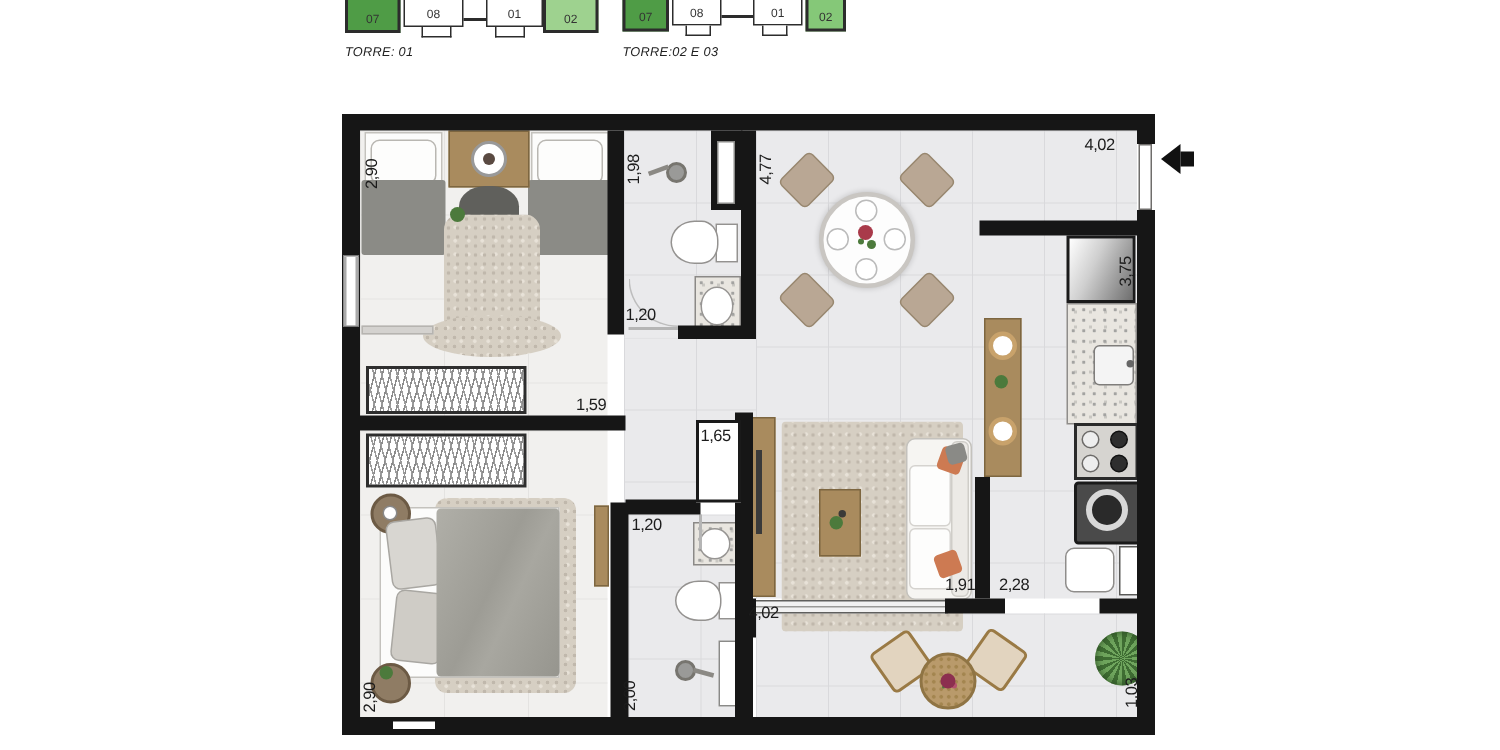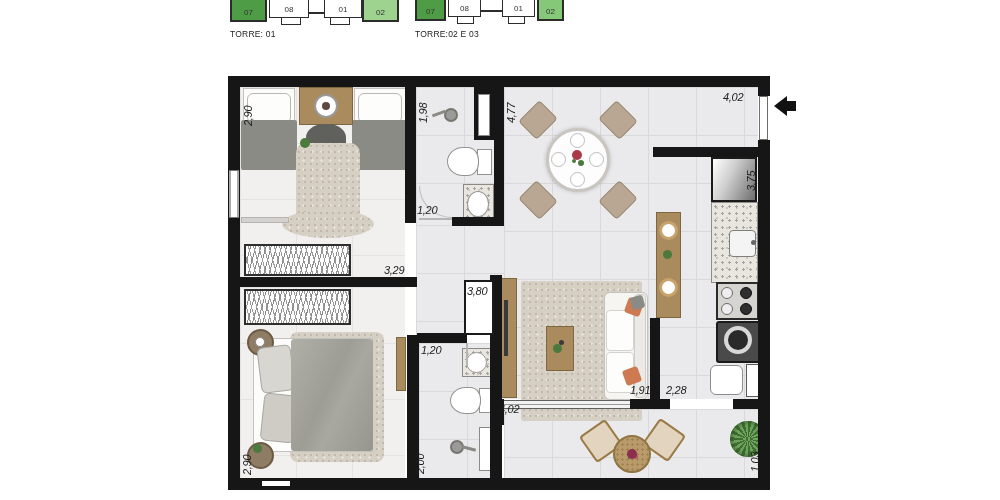--- a/index.html
+++ b/index.html
@@ -4,34 +4,34 @@
 <style>
   html,body{margin:0;padding:0;background:#fff;}
   .stage{position:relative;width:1000px;height:500px;background:#fff;overflow:hidden;
          font-family:"Liberation Sans",sans-serif;color:#1c1c1c;}
   .abs{position:absolute;box-sizing:border-box;}
   
   .kp-box{border:2px solid #2c2c2c;font-size:8px;color:#333;display:flex;align-items:flex-end;justify-content:center;padding-bottom:3px;}
   .kp-white{background:#fff;border-width:1.5px;}
   .kp-tab{background:#fff;border:1.5px solid #2c2c2c;border-top:none;}
   .kp-line{background:#2c2c2c;}
-  .kp-label{font-size:8.5px;color:#222;letter-spacing:.2px;}
+  .kp-label{font-size:8.5px;color:#222;letter-spacing:.2px;font-style:italic;}
   
   .tiles{background-color:#eaeaec;background-image:linear-gradient(#d9d9dc 1px,transparent 1px),linear-gradient(90deg,#d9d9dc 1px,transparent 1px);background-size:48px 48px;}
   .bedfloor{background-color:#f1f0ee;background-image:linear-gradient(#e4e3e1 1px,transparent 1px),linear-gradient(90deg,#e4e3e1 1px,transparent 1px);background-size:56px 56px;}
   
   .wall{background:#161616;z-index:30;}
   .wood{background:#a98b5e;border:1px solid #7d6640;}
   .speckle{background-color:#d6cfc3;background-image:radial-gradient(#c0b8ac 1px,transparent 1.4px),radial-gradient(#e8e2d8 1px,transparent 1.4px);background-size:6px 6px,9px 9px;background-position:0 0,3px 4px;}
   .granite{background-color:#e9e6e0;background-image:radial-gradient(#a3a3a1 1px,transparent 1.3px),radial-gradient(#c9c7c2 1px,transparent 1.3px);background-size:7px 7px,10px 10px;}
   .hatch{background-color:#fff;border:2px solid #2e2e2e;background-image:
     repeating-linear-gradient(75deg,transparent 0 4px,#9a9a9a 4px 5px),
     repeating-linear-gradient(105deg,transparent 0 4px,#8b8b8b 4px 5px);}
   .white-fix{background:#fcfcfb;border:1px solid #c4c2bd;}
-  .dim{font-size:11px;color:#1c1c1c;letter-spacing:-.3px;z-index:40;white-space:nowrap;font-style:italic;}
+  .dim{font-size:11px;color:#1c1c1c;letter-spacing:-.3px;z-index:40;white-space:nowrap;}
   .vdim{writing-mode:vertical-rl;transform:rotate(180deg);}
   .swing{border:1px solid #bdbdbd;border-top:none;border-right:none;z-index:25;}
   .doorline{background:#b5b5b5;z-index:25;}
   .pillow{background:#fdfdfc;border:1px solid #b9b7b2;border-radius:6px;}
   .z1{z-index:5}.z2{z-index:10}.z3{z-index:15}.z4{z-index:40}
 </style>
 </head>
 <body>
 
 <div class="stage">
@@ -201,22 +201,22 @@
   <div class="abs wall" style="left:630px;top:399px;width:40px;height:10px;"></div>
   <div class="abs wall" style="left:733px;top:399px;width:37px;height:10px;"></div>
   <div class="abs" style="left:464px;top:280px;width:30px;height:55px;background:#fff;border:2px solid #1a1a1a;z-index:32;"></div>
 
   <div class="abs dim vdim" style="left:242px;top:90px;height:36px;">2,90</div>
   <div class="abs dim vdim" style="left:417px;top:89px;height:34px;">1,98</div>
   <div class="abs dim vdim" style="left:505px;top:89px;height:34px;">4,77</div>
   <div class="abs dim" style="left:723px;top:91px;">4,02</div>
   <div class="abs dim vdim" style="left:745px;top:157px;height:34px;">3,75</div>
   <div class="abs dim" style="left:417px;top:204px;">1,20</div>
-  <div class="abs dim" style="left:384px;top:264px;">3,29</div>
-  <div class="abs dim" style="left:467px;top:285px;z-index:41;">3,80</div>
+  <div class="abs dim" style="left:384px;top:264px;">1,59</div>
+  <div class="abs dim" style="left:467px;top:285px;z-index:41;">1,65</div>
   <div class="abs dim" style="left:421px;top:344px;">1,20</div>
   <div class="abs dim" style="left:630px;top:384px;">1,91</div>
   <div class="abs dim" style="left:666px;top:384px;">2,28</div>
   <div class="abs dim" style="left:499px;top:403px;">4,02</div>
   <div class="abs dim vdim" style="left:414px;top:440px;height:34px;">2,00</div>
   <div class="abs dim vdim" style="left:241px;top:441px;height:34px;">2,90</div>
   <div class="abs dim vdim" style="left:749px;top:440px;height:32px;">1,03</div>
 
   <div class="abs" style="left:774px;top:96px;width:0;height:0;border-right:13px solid #111;border-top:10px solid transparent;border-bottom:10px solid transparent;z-index:45;"></div>
   <div class="abs" style="left:787px;top:101px;width:9px;height:10px;background:#111;z-index:45;"></div>

